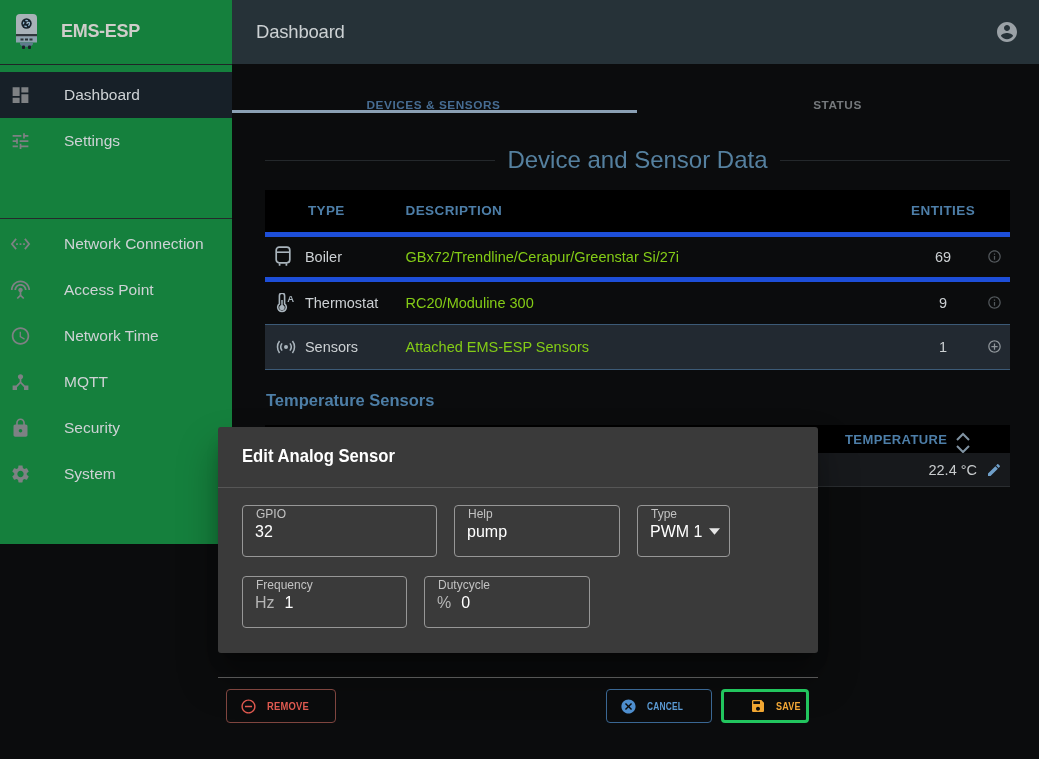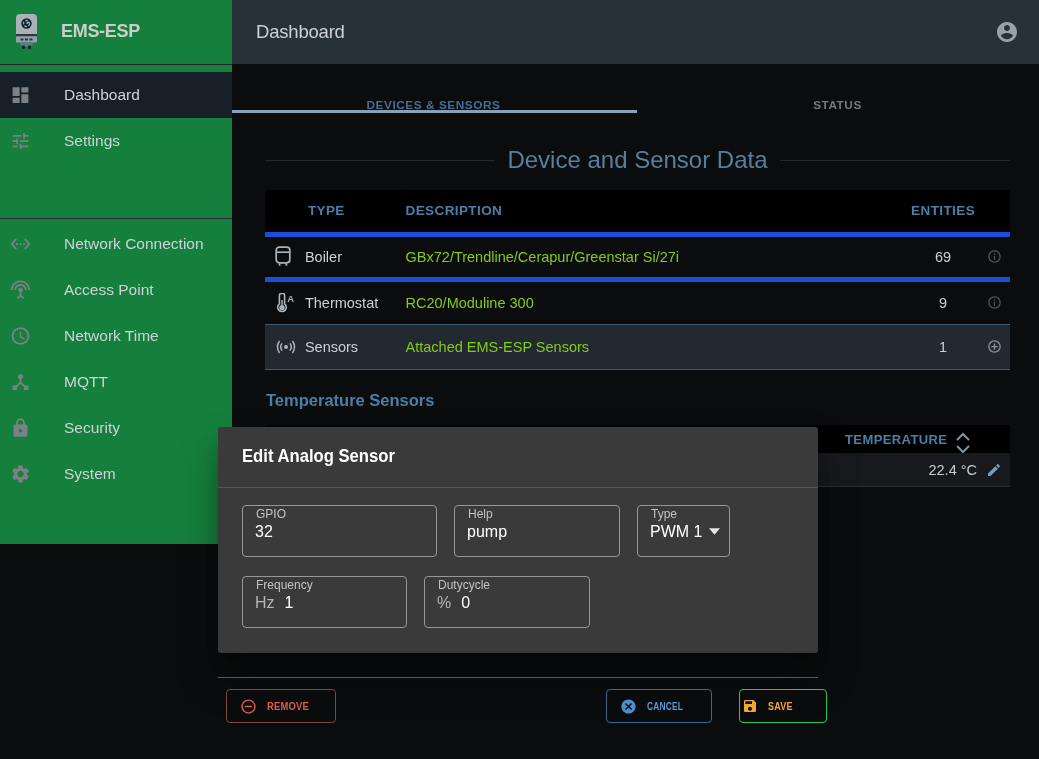--- a/index.html
+++ b/index.html
@@ -254,19 +254,19 @@
         <path d="M7 11v2h10v-2H7zm5-9C6.48 2 2 6.48 2 12s4.48 10 10 10 10-4.48 10-10S17.52 2 12 2zm0 18c-4.41 0-8-3.59-8-8s3.59-8 8-8 8 3.59 8 8-3.59 8-8 8z"></path>
       </svg>
       <span class="bt" style="transform:scaleX(0.94)">REMOVE</span>
     </div>
   <div class="btn" style="left:388px; top:262px; width:106px; border:1px solid #3a6793; color:#5b9bd5;">
     <svg width="17" height="17" viewBox="0 0 24 24" fill="#4e8ece">
         <path d="M12 2C6.47 2 2 6.47 2 12s4.47 10 10 10 10-4.47 10-10S17.53 2 12 2zm5 13.59L15.59 17 12 13.41 8.41 17 7 15.59 10.59 12 7 8.41 8.41 7 12 10.59 15.59 7 17 8.41 13.41 12 17 15.59z"></path>
       </svg>
       <span class="bt" style="transform:scaleX(0.84)">CANCEL</span>
     </div>
-  <div class="btn" style="left:503px; top:262px; width:88px; padding-left:2px; border:1px solid #22c55e; color:#f3a736;margin-left:18px;">
+  <div class="btn" style="left:503px; top:262px; width:88px; padding-left:26px; border:3px solid #22c55e; color:#f3a736;">
     <svg width="16" height="16" viewBox="0 0 24 24" fill="#f0a632">
         <path d="M17 3H5c-1.11 0-2 .9-2 2v14c0 1.1.89 2 2 2h14c1.1 0 2-.9 2-2V7l-4-4zm-5 16c-1.66 0-3-1.34-3-3s1.34-3 3-3 3 1.34 3 3-1.34 3-3 3zm3-10H5V5h10v4z"></path>
       </svg>
       <span class="bt" style="transform:scaleX(0.9)">SAVE</span>
     </div>
 </div>
 
 </body></html>

